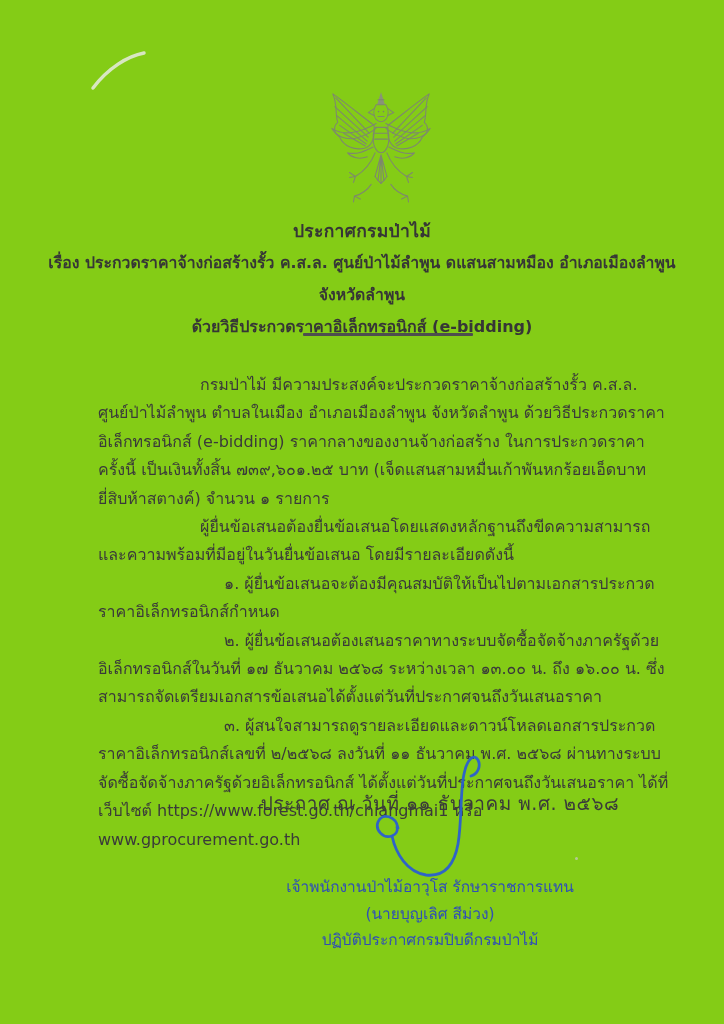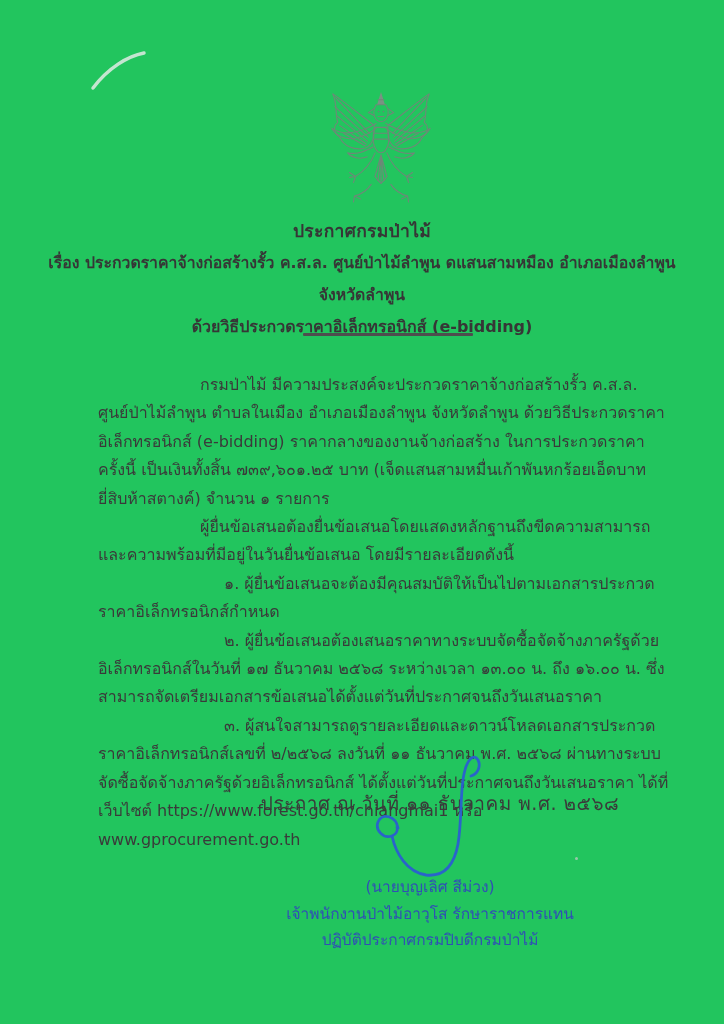--- a/index.html
+++ b/index.html
@@ -1,20 +1,20 @@
 <!DOCTYPE html>
 <html lang="th"><head>
 <meta charset="utf-8">
 <style>
   html,body{margin:0;padding:0;background:#e9e9e9;}
   .page{
     position:relative;
     width:724px;height:1024px;
     margin:0 auto;
-    background:#22c55e;
+    background:#84cc16;
     overflow:hidden;
     font-family:"DejaVu Sans","Liberation Sans",sans-serif;
     color:#3c3c3c;
   }
   
   .emblem{position:absolute;left:322px;top:90px;width:118px;height:114px;}
   .emblem svg{width:100%;height:100%;opacity:.85;}
   
   .doc-header{
     position:absolute;top:215px;left:30px;right:30px;
@@ -148,18 +148,18 @@
   <div class="signature">
     <svg viewBox="0 0 155 150">
       <g stroke="#2b5fd0" stroke-width="2.8" fill="none" stroke-linecap="round" stroke-linejoin="round" opacity="0.95">
         <path d="M46,84 C44,72 30,68 26,78 C23,86 31,95 40,92 C44,90.5 46,87 45,83"></path>
         <path d="M40,92 C44,110 55,128 74,131 C92,133 102,122 106,100 C110,77 108,48 112,30 C115,15 122,9 126,16 C129,22 126,30 119,32"></path>
       </g>
     </svg>
   </div>
 
   <div class="sign-block">
+    <div>เจ้าพนักงานป่าไม้อาวุโส รักษาราชการแทน</div>
     <div>(นายบุญเลิศ สีม่วง)</div>
-    <div>เจ้าพนักงานป่าไม้อาวุโส รักษาราชการแทน</div>
     <div>ปฏิบัติประกาศกรมปิบดีกรมป่าไม้</div>
   </div>
 
 </div>
 
 </body></html>

